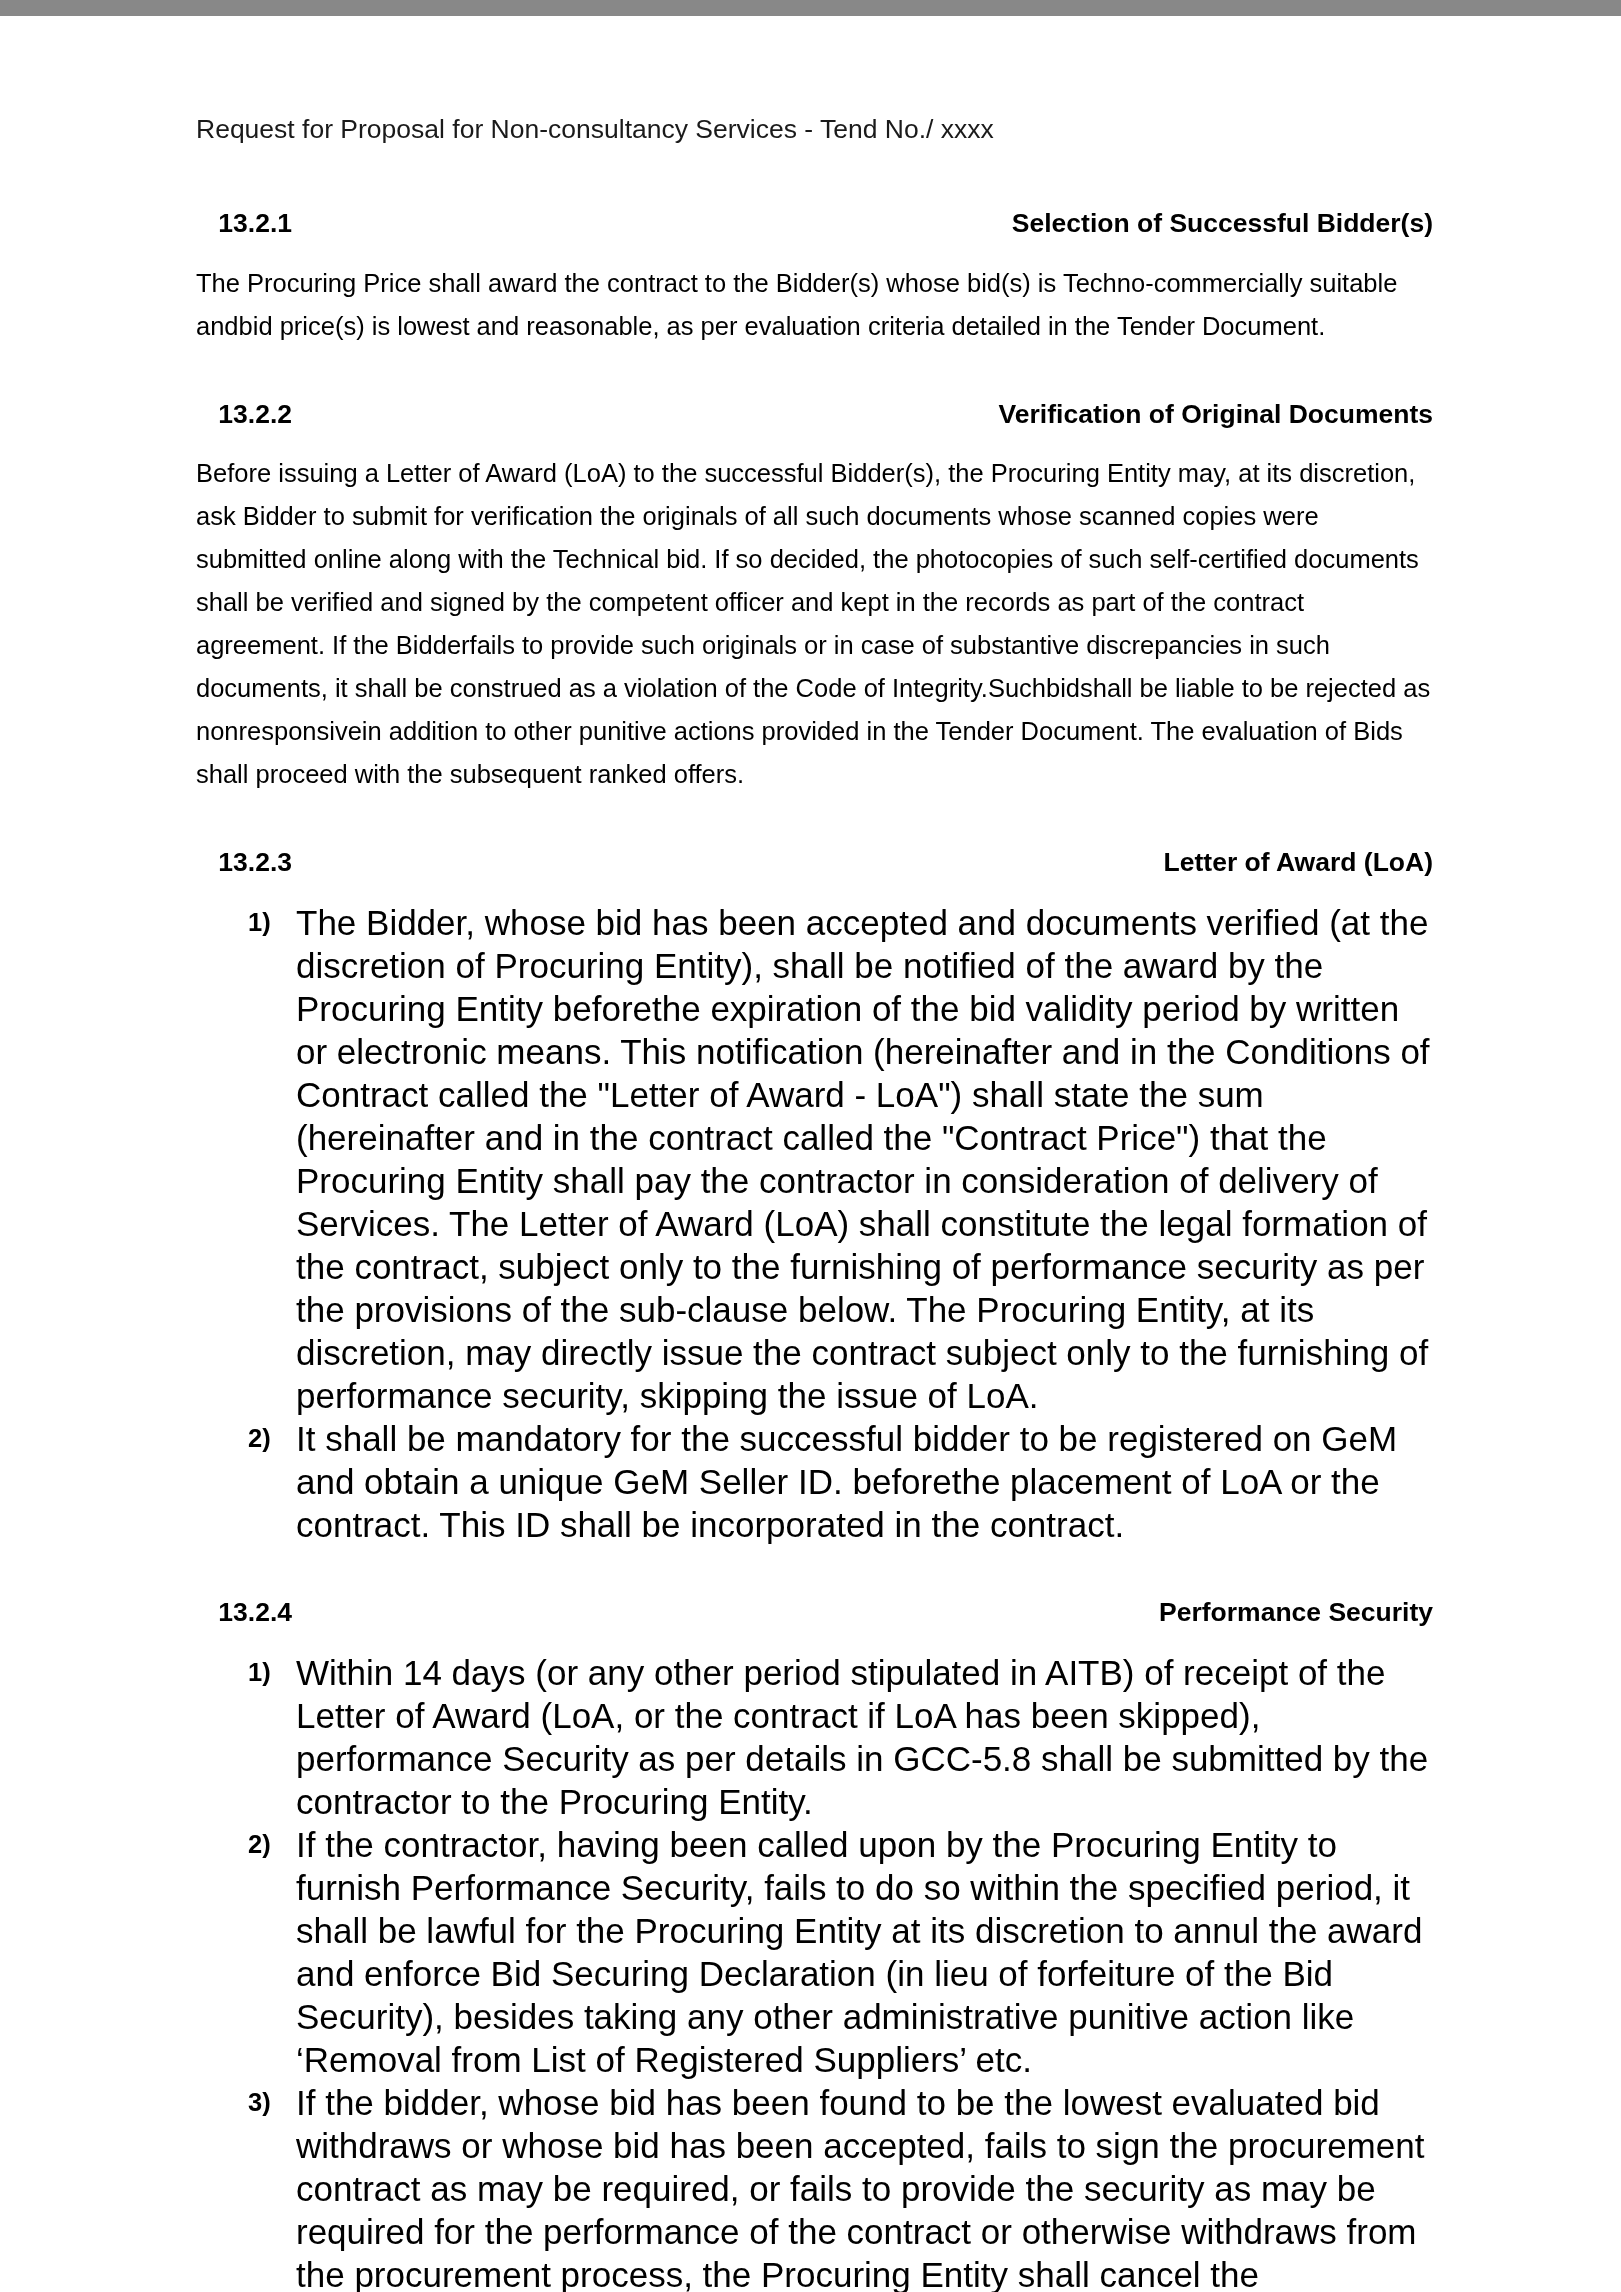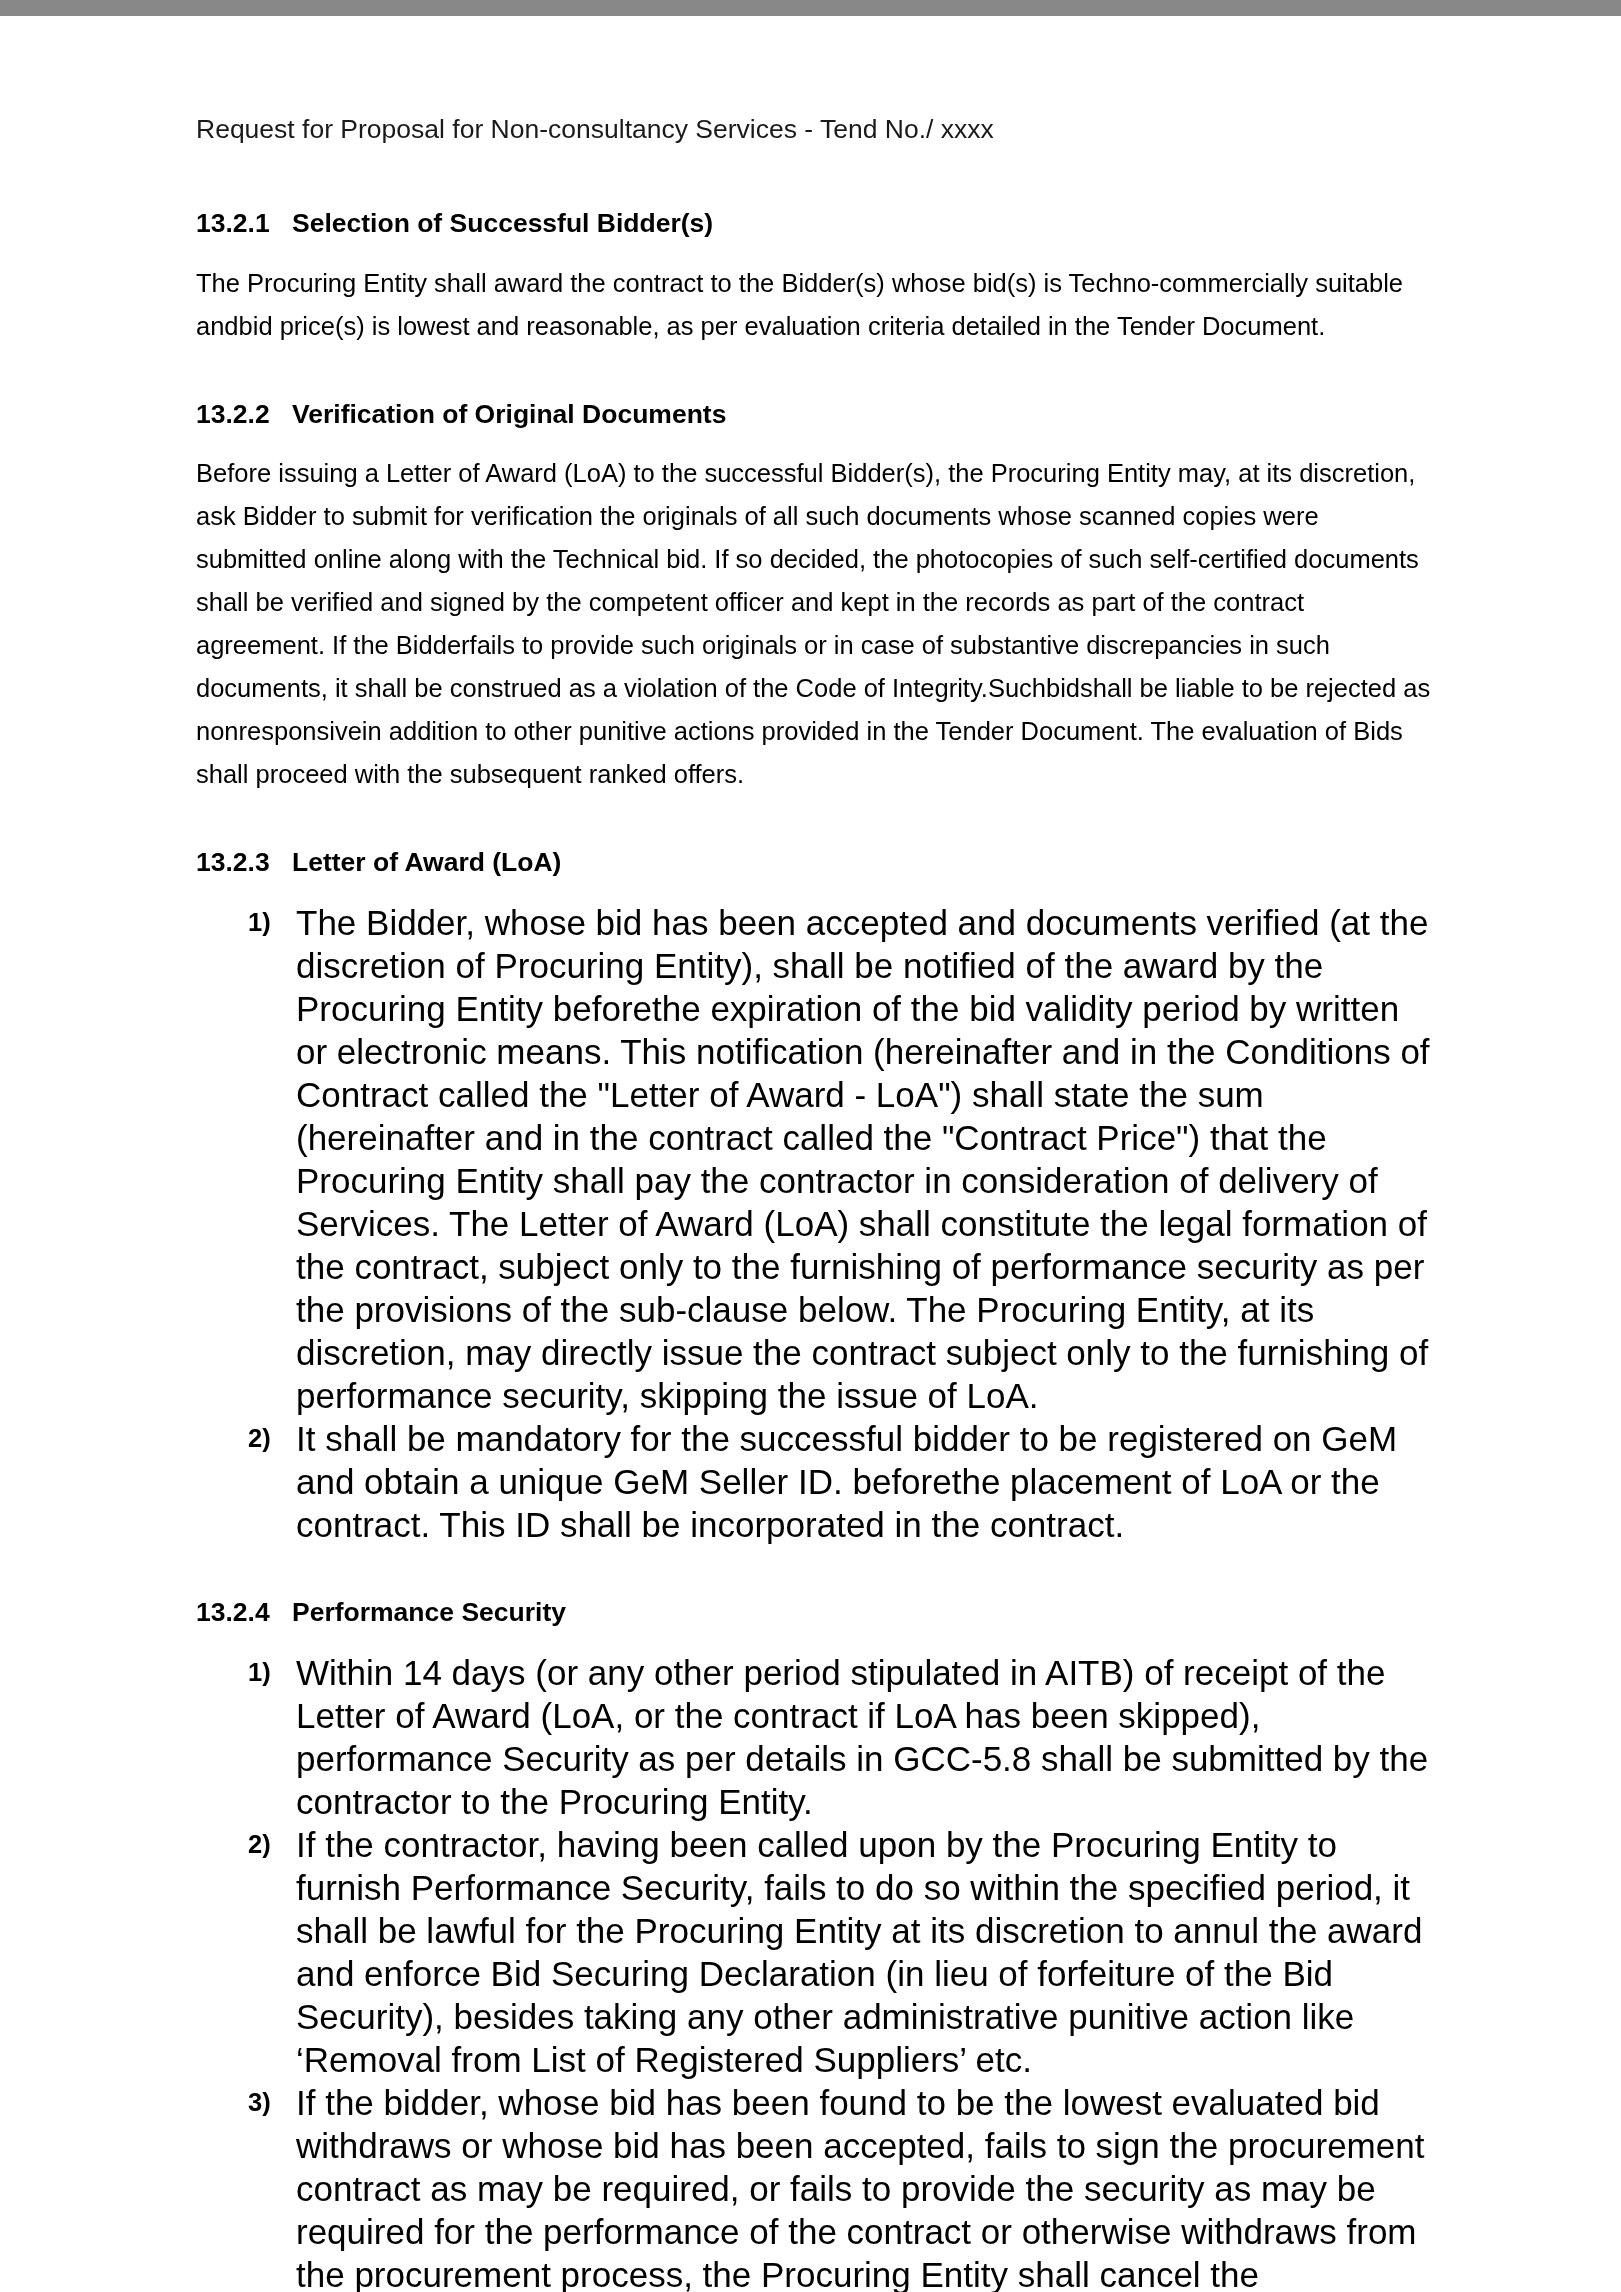--- a/index.html
+++ b/index.html
@@ -25,20 +25,21 @@
     line-height: 31px;
     margin-bottom: 57px;
     color: #1a1a1a;
   }
   .heading {
     display: flex;
     font-size: 26.5px;
     font-weight: bold;
     line-height: 43px;
     margin: 0 0 16.7px 0;
+    text-align: right;
   }
   .h-num { flex: 0 0 96px; }
   .h-title { flex: 1; }
   .para {
     font-size: 25.5px;
     line-height: 43px;
     margin: 0 0 45px 0;
     text-align: left;
   }
   .list { margin: 0 0 45px 0; padding-left: 52px; }
@@ -72,21 +73,21 @@
 <div class="page">
   <div class="content">
 
     <div class="doc-header">Request for Proposal for Non-consultancy Services - Tend No./ xxxx</div>
 
     <section>
       <h2 class="heading">
         <span class="h-num">13.2.1</span>
         <span class="h-title">Selection of Successful Bidder(s)</span>
       </h2>
-      <p class="para">The Procuring Entity shall award the contract to the Bidder(s) whose bid(s) is Techno-commercially suitable andbid price(s) is lowest and reasonable, as per evaluation criteria detailed in the Tender Document.</p>
+      <p class="para">The Procuring Price shall award the contract to the Bidder(s) whose bid(s) is Techno-commercially suitable andbid price(s) is lowest and reasonable, as per evaluation criteria detailed in the Tender Document.</p>
     </section>
 
     <section>
       <h2 class="heading">
         <span class="h-num">13.2.2</span>
         <span class="h-title">Verification of Original Documents</span>
       </h2>
       <p class="para">Before issuing a Letter of Award (LoA) to the successful Bidder(s), the Procuring Entity may, at its discretion, ask Bidder to submit for verification the originals of all such documents whose scanned copies were submitted online along with the Technical bid. If so decided, the photocopies of such self-certified documents shall be verified and signed by the competent officer and kept in the records as part of the contract agreement. If the Bidderfails to provide such originals or in case of substantive discrepancies in such documents, it shall be construed as a violation of the Code of Integrity.Suchbidshall be liable to be rejected as nonresponsivein addition to other punitive actions provided in the Tender Document. The evaluation of Bids shall proceed with the subsequent ranked offers.</p>
     </section>
 

